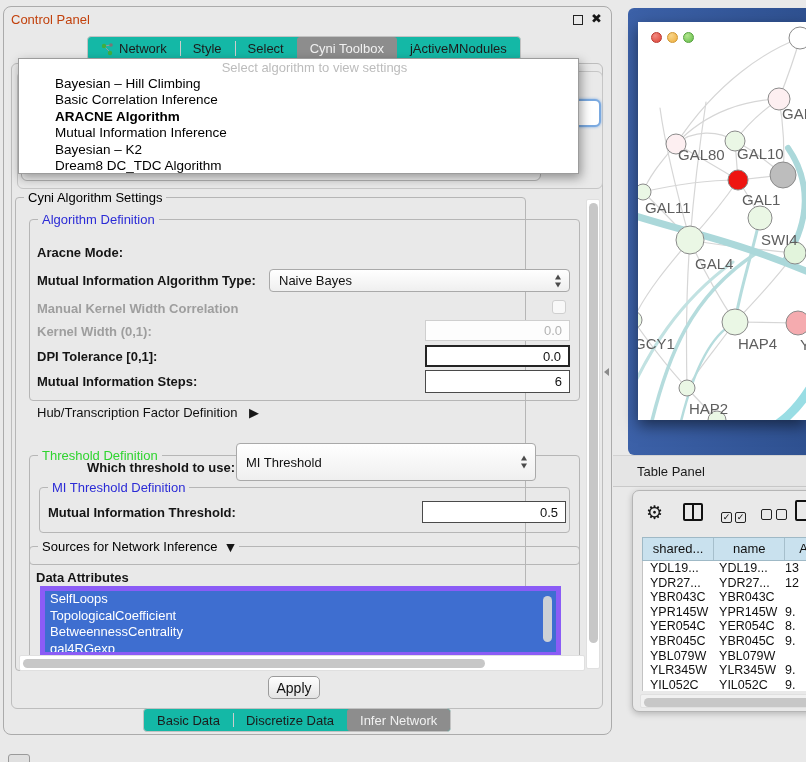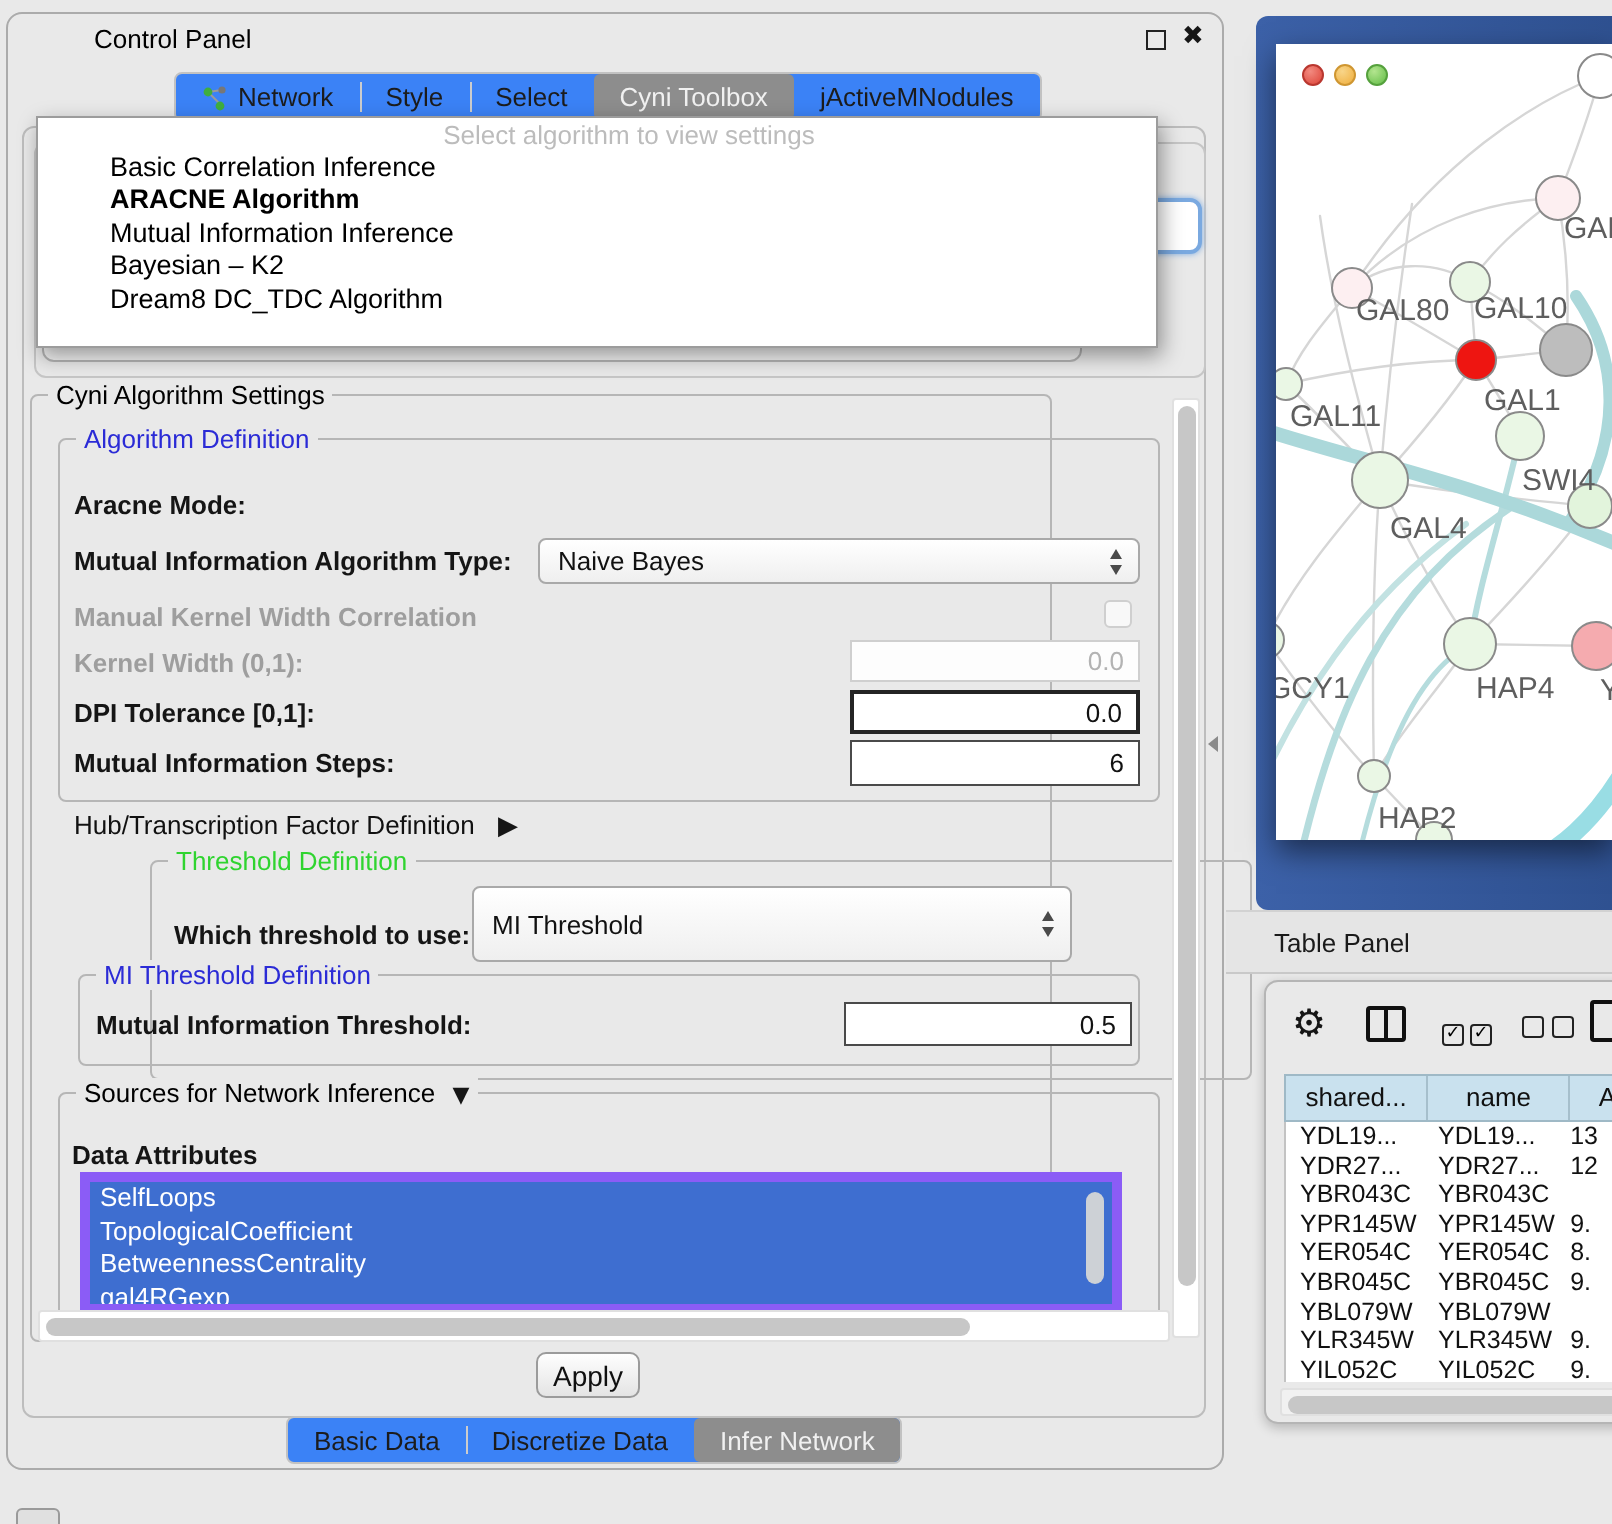--- a/index.html
+++ b/index.html
@@ -13,21 +13,21 @@
   .panel-win { position:absolute; background:#e9e9e9; border:1px solid #ababab; border-radius:8px; box-sizing:border-box; }
   .content-panel { position:absolute; background:#e9e9e9; border:1px solid #bdbdbd; border-radius:6px; box-sizing:border-box; }
 
   
   .groupbox { position:absolute; border:1px solid #b6b6b6; border-radius:4px; box-sizing:border-box; }
   .gtitle { position:absolute; top:-8px; left:8px; background:#e9e9e9; padding:0 4px; font-size:13px; white-space:nowrap; }
   .blue-t { color:#2b2bd6; }
   .green-t { color:#2fd42f; }
 
   
-  .tabstrip { position:absolute; display:flex; align-items:stretch; background:#3b82f6; border:1px solid #c2c2c2; border-radius:4px; box-sizing:border-box; }
+  .tabstrip { position:absolute; display:flex; align-items:stretch; background:#14b8a6; border:1px solid #c2c2c2; border-radius:4px; box-sizing:border-box; }
   .tab { display:flex; align-items:center; justify-content:center; font-size:13px; color:#1c1c1c; padding:0 13px; position:relative; white-space:nowrap; }
   .tab + .tab::before { content:""; position:absolute; left:0; top:4px; bottom:4px; width:1px; background:#cccccc; }
   .tab.sel { background:#8d8d8d; color:#f1f1f1; border-radius:3px; }
   .tab.sel::before, .tab.sel + .tab::before { display:none; }
 
   
   .combo { position:absolute; background:linear-gradient(#ffffff,#efefef); border:1px solid #a9a9a9; border-radius:4px;
            font-size:13px; color:#111; display:flex; align-items:center; padding:0 22px 0 9px; box-sizing:border-box; }
   .arrows { position:absolute; right:7px; top:50%; transform:translateY(-50%); width:7px; height:13px; }
   .arrows::before, .arrows::after { content:""; position:absolute; left:0; border-left:3.5px solid transparent; border-right:3.5px solid transparent; }
@@ -80,21 +80,21 @@
   .icon-ch { font-family:"DejaVu Sans", sans-serif; color:#161616; }
   .mini-check { display:inline-block; width:11px; height:11px; border:1.5px solid #222; border-radius:2px; box-sizing:border-box;
                 font-size:9px; line-height:8px; text-align:center; font-family:"DejaVu Sans",sans-serif; }
   svg text { font-family:"Liberation Sans", sans-serif; }
 </style>
 </head>
 <body>
 
 <div class="panel-win" style="left:3px; top:6px; width:609px; height:729px;">
 
-  <div class="abs" style="left:7px; top:5px; font-size:13px; color:#000000;margin-left:36px;">Control Panel</div>
+  <div class="abs" style="left:7px; top:5px; font-size:13px; color:#c2410c;">Control Panel</div>
   <div class="abs" style="left:569px; top:8px; width:10px; height:10px; border:1.5px solid #222; box-sizing:border-box;"></div>
   <div class="abs icon-ch" style="left:587px; top:4px; font-size:13px; font-weight:bold;">✖</div>
 
   <div class="tabstrip" style="left:83px; top:29px; height:25px;">
     <div class="tab">
       <svg width="13" height="14" viewBox="0 0 13 14" style="margin-right:5px;">
         <line x1="3" y1="4" x2="9" y2="10" stroke="#9a9a9a" stroke-width="1"></line>
         <line x1="3" y1="4" x2="10" y2="3" stroke="#9a9a9a" stroke-width="1"></line>
         <circle cx="3" cy="4" r="2.2" fill="#3fae3f"></circle>
           <circle cx="10" cy="3" r="1.8" fill="#777"></circle>
@@ -118,20 +118,21 @@
 
   <div class="content-panel" style="left:7px; top:56px; width:592px; height:646px;"></div>
 
   <div class="abs" style="left:13px; top:64px; width:586px; height:118px; border:1px solid #c6c6c6; border-radius:6px; box-sizing:border-box;"></div>
   <div class="abs" style="left:517px; top:92px; width:80px; height:28px; background:#fff; border:2px solid #7aa9e0; border-radius:6px; box-shadow:0 0 3px #7aa9e0; box-sizing:border-box;"></div>
   <div class="abs" style="left:17px; top:144px; width:520px; height:30px; background:#f4f4f4; border:1px solid #b5b5b5; border-radius:6px; box-sizing:border-box;"></div>
 
   <div class="popup" style="left:14px; top:51px; width:561px; height:116px;padding-left:32px;">
     <div class="popup-ph">Select algorithm to view settings</div>
     <div>
+        <div class="popup-item">Bayesian – Hill Climbing</div>
         <div class="popup-item">Basic Correlation Inference</div>
         <div class="popup-item hl">ARACNE Algorithm</div>
         <div class="popup-item">Mutual Information Inference</div>
         <div class="popup-item">Bayesian – K2</div>
         <div class="popup-item">Dream8 DC_TDC Algorithm</div>
       </div>
   </div>
 
   <div class="groupbox" style="left:11px; top:190px; width:511px; height:474px;">
     <span class="gtitle">Cyni Algorithm Settings</span>
@@ -159,21 +160,21 @@
   <div class="field strong" style="left:421px; top:338px; width:145px; height:22px;">0.0</div>
 
   <div class="lbl" style="left:33px; top:366px;">Mutual Information Steps:</div>
   <div class="field" style="left:421px; top:363px; width:145px; height:23px;">6</div>
 
   <div class="abs" style="left:33px; top:398px; font-size:13px; color:#111;">
     <span>Hub/Transcription Factor Definition</span>
     <span class="icon-ch" style="font-size:13px; margin-left:8px;">▶</span>
   </div>
 
-  <div class="groupbox" style="left:25px; top:423px; width:551px; height:110px;margin-left:46px;">
+  <div class="groupbox" style="left:25px; top:448px; width:551px; height:110px;">
     <span class="gtitle green-t">Threshold Definition</span>
   </div>
 
   <div class="lbl" style="left:83px; top:452px;">Which threshold to use:</div>
   <div class="combo" style="left:232px; top:436px; width:300px; height:38px;">
     <span>MI Threshold</span>
     <span class="arrows"></span>
   </div>
 
   <div class="groupbox" style="left:35px; top:480px; width:531px; height:46px;">

